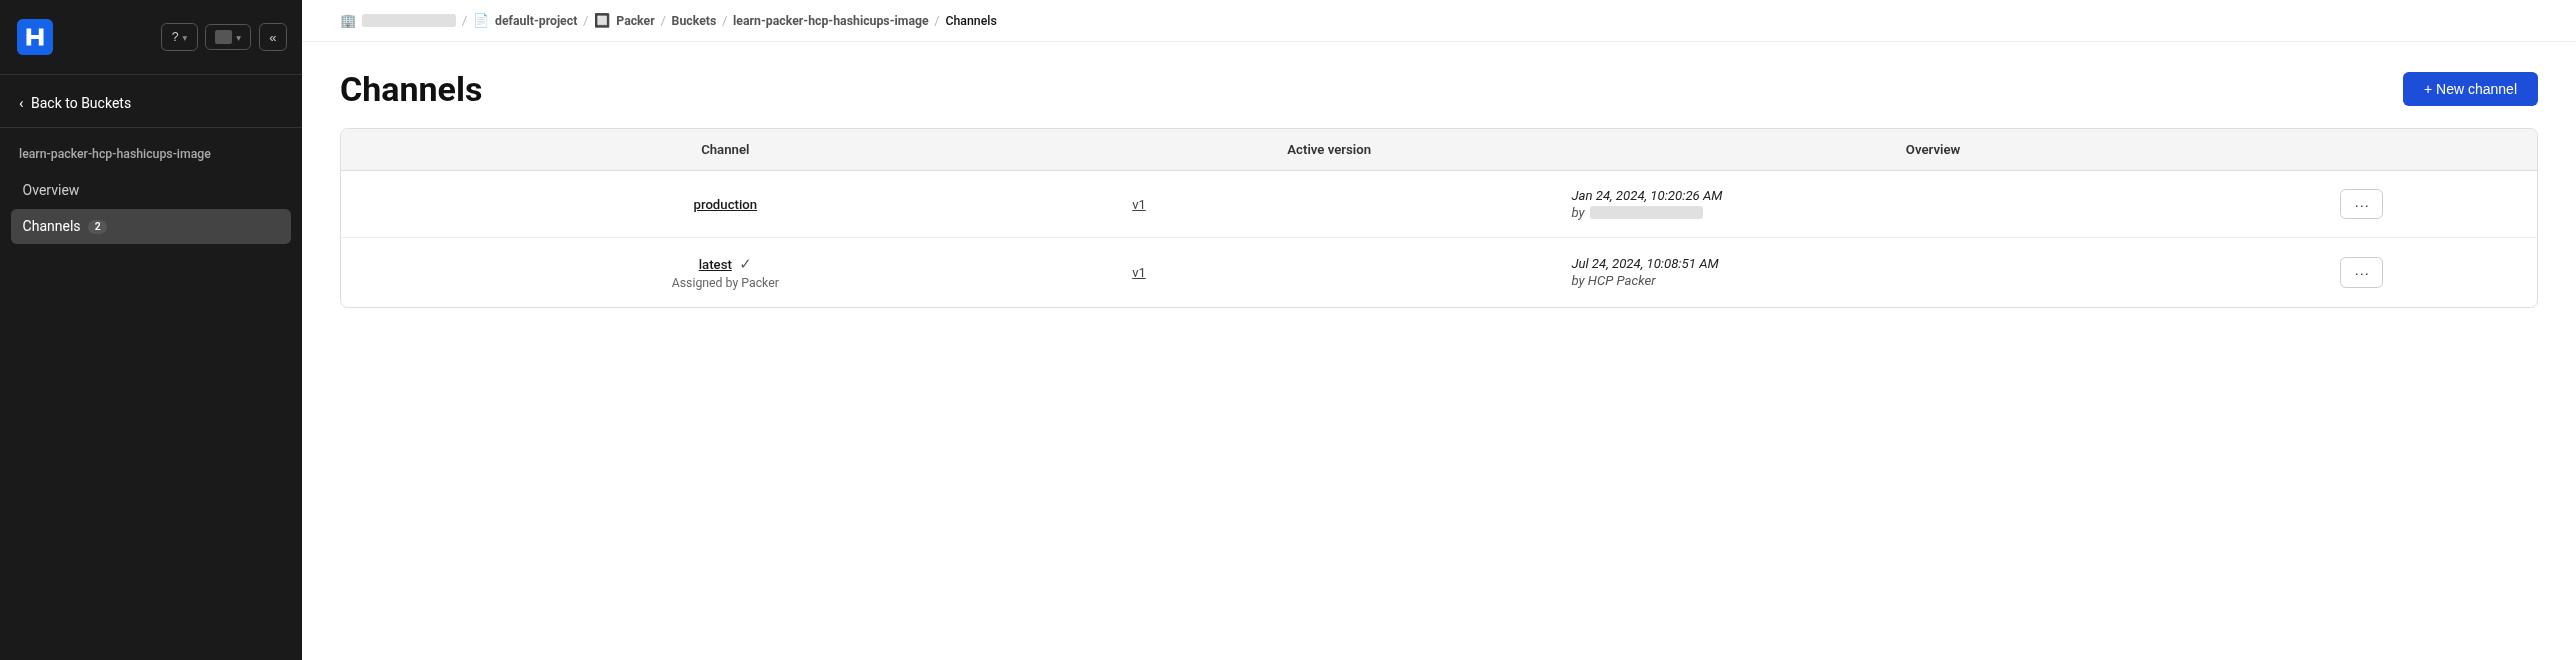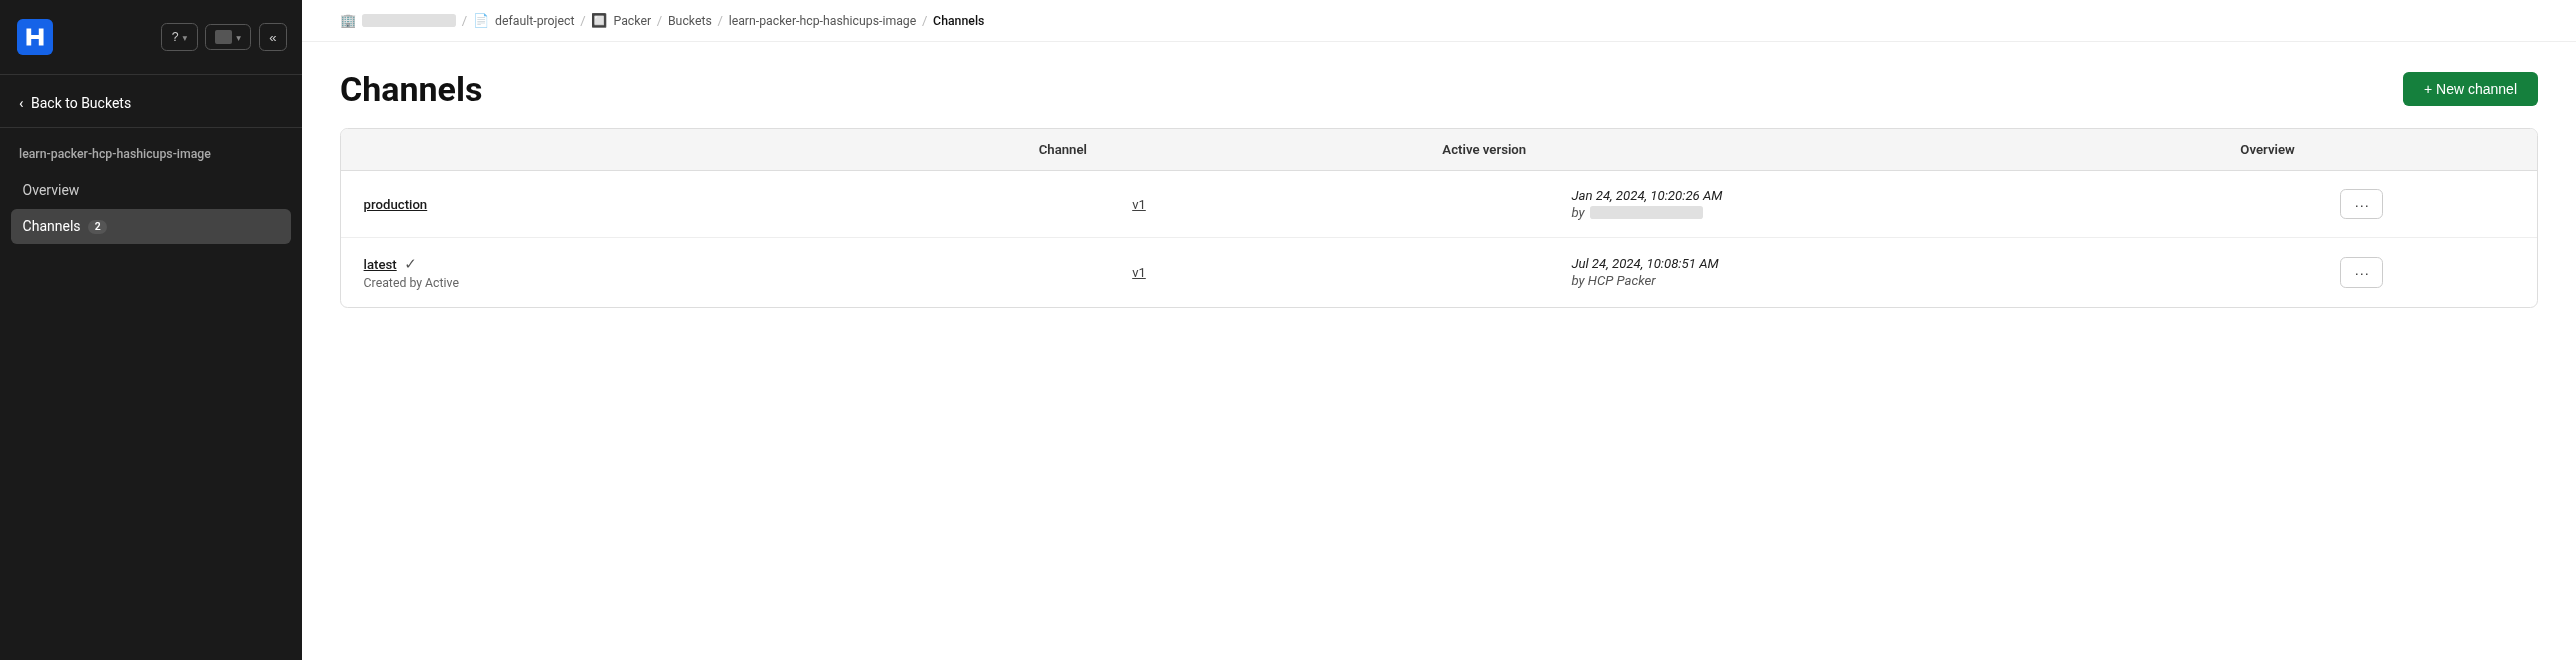--- a/index.html
+++ b/index.html
@@ -151,20 +151,21 @@
       font-size: 12.3px;
       color: #666;
       border-bottom: 0.9px solid #eee;
     }
 
     .breadcrumb-item {
       display: flex;
       align-items: center;
       gap: 5.7px;
       color: #555;
+      font-weight: bold;
     }
 
     .breadcrumb-item.current {
       color: #111;
       font-weight: 500;
     }
 
     .breadcrumb-sep {
       color: #bbb;
       font-size: 13.2px;
@@ -190,21 +191,21 @@
       padding: 26.4px 38px 19px;
     }
 
     .page-title {
       font-size: 34px;
       font-weight: 700;
       color: #111;
     }
 
     .new-channel-btn {
-      background: #15803d;
+      background: #1d4ed8;
       color: #fff;
       border: none;
       border-radius: 5.7px;
       padding: 9px 21px;
       font-size: 14px;
       font-weight: 500;
       cursor: pointer;
       display: flex;
       align-items: center;
       gap: 5.7px;
@@ -223,21 +224,21 @@
       border-collapse: collapse;
       font-size: 13.2px;
     }
 
     thead tr {
       background: #f5f5f5;
     }
 
     thead th {
       padding: 13.2px 22.6px;
-      text-align: right;
+      text-align: center;
       font-weight: 600;
       color: #333;
       font-size: 13.2px;
       border-bottom: 0.9px solid #ddd;
     }
 
     tbody tr {
       border-bottom: 0.9px solid #eee;
     }
 
@@ -255,20 +256,21 @@
       color: #1a1a1a;
       text-decoration: underline;
       font-weight: 500;
       cursor: pointer;
     }
 
     .channel-cell {
       display: flex;
       flex-direction: column;
       gap: 2.8px;
+      align-items: center;
     }
 
     .channel-name-row {
       display: flex;
       align-items: center;
       gap: 7.5px;
     }
 
     .channel-sub {
       font-size: 12.3px;
@@ -442,21 +444,21 @@
           </td>
         </tr>
 
         <tr>
           <td>
             <div class="channel-cell">
               <div class="channel-name-row">
                 <span class="channel-link">latest</span>
                 <span class="check-icon">✓</span>
               </div>
-              <span class="channel-sub">Created by Active</span>
+              <span class="channel-sub">Assigned by Packer</span>
             </div>
           </td>
           <td>
             <span class="version-link">v1</span>
           </td>
           <td>
             <div class="assigned-cell">
               <span class="assigned-date">Jul 24, 2024, 10:08:51 AM</span>
               <span class="assigned-by">by HCP Packer</span>
             </div>

